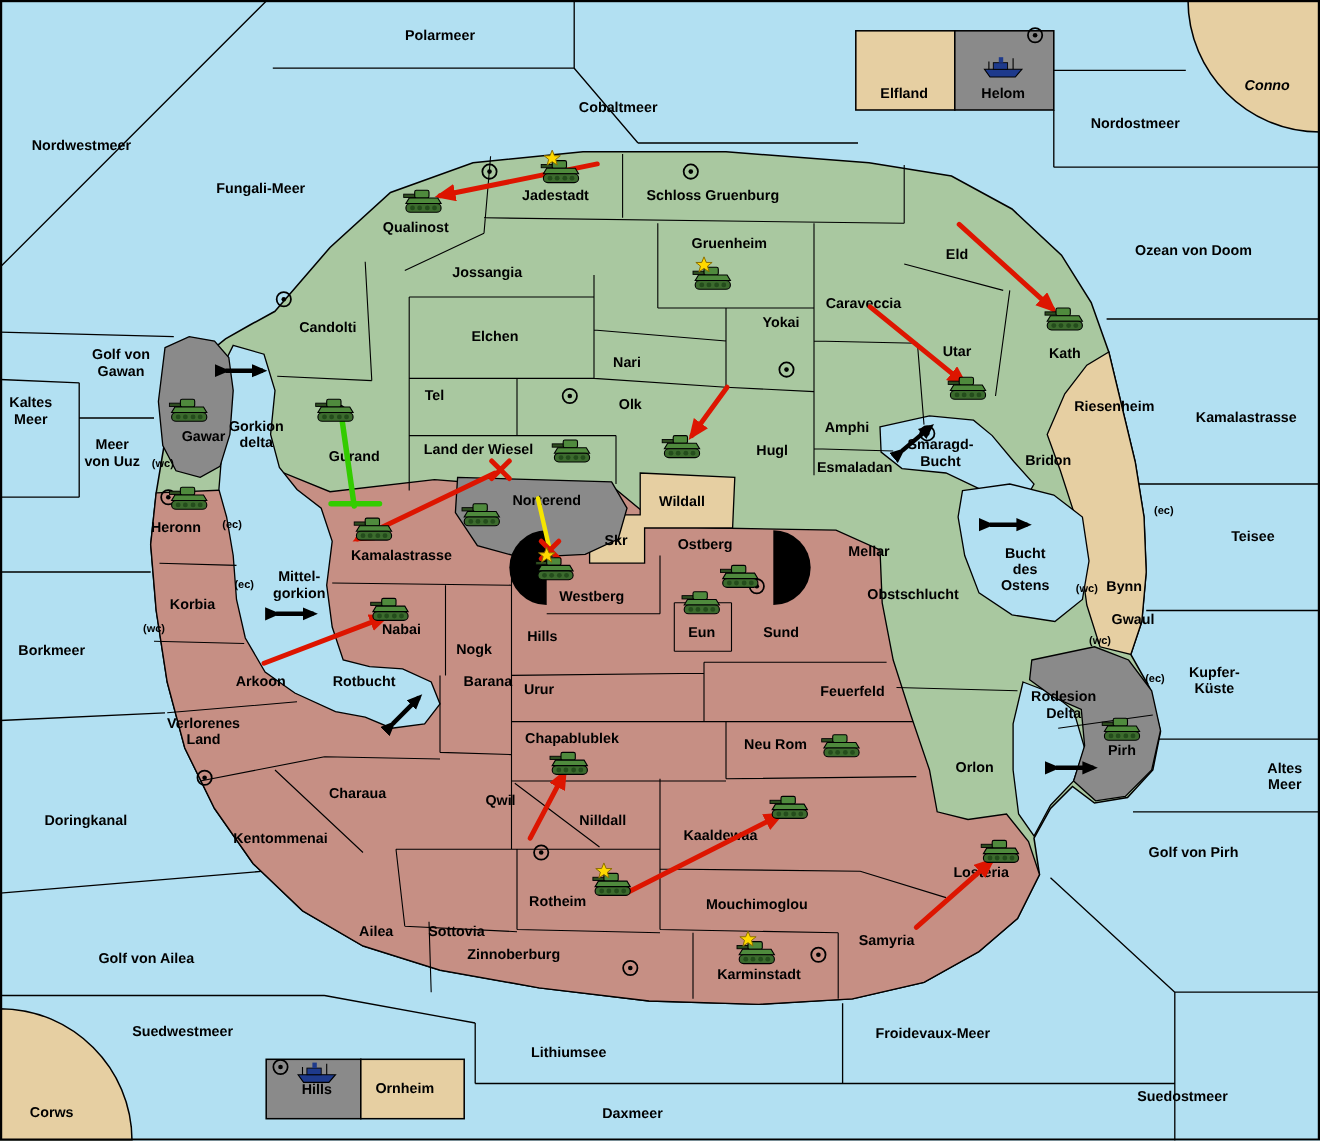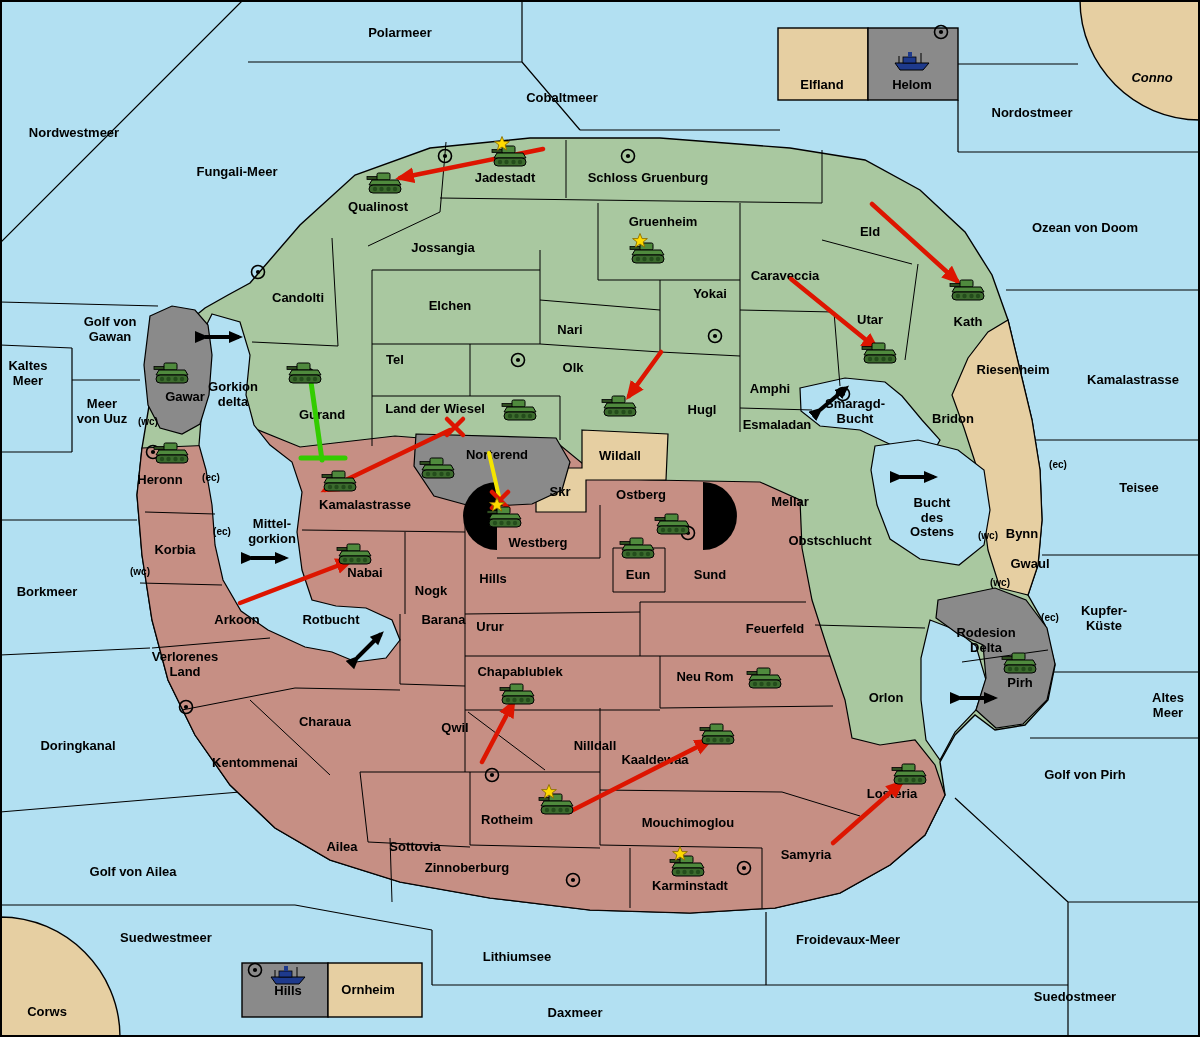--- a/index.html
+++ b/index.html
@@ -116,21 +116,21 @@
       <div class="label sea" style="left: 1139px; top: 488px;">Teisee</div>
       <div class="label sea" style="left: 932px; top: 518px;">Bucht
 des
 Ostens</div>
       <div class="label sea" style="left: 272px; top: 532px;">Mittel-
 gorkion</div>
       <div class="label sea" style="left: 47px; top: 592px;">Borkmeer</div>
       <div class="label sea" style="left: 1104px; top: 619px;">Kupfer-
 Küste</div>
       <div class="label sea" style="left: 331px; top: 620px;">Rotbucht</div>
-      <div class="label sea" style="left: 967px; top: 641px; margin-left: 19px;">Rodesion
+      <div class="label sea" style="left: 967px; top: 641px;">Rodesion
 Delta</div>
       <div class="label sea" style="left: 1168px; top: 706px;">Altes
 Meer</div>
       <div class="label sea" style="left: 78px; top: 746px;">Doringkanal</div>
       <div class="label sea" style="left: 1085px; top: 775px;">Golf von Pirh</div>
       <div class="label sea" style="left: 133px; top: 872px;">Golf von Ailea</div>
       <div class="label sea" style="left: 166px; top: 938px;">Suedwestmeer</div>
       <div class="label sea" style="left: 848px; top: 940px;">Froidevaux-Meer</div>
       <div class="label sea" style="left: 517px; top: 957px;">Lithiumsee</div>
       <div class="label sea" style="left: 575px; top: 1013px;">Daxmeer</div>
@@ -181,21 +181,21 @@
       <div class="label territory" style="left: 775px; top: 629px;">Feuerfeld</div>
       <div class="label territory" style="left: 428px; top: 620px; padding-left: 31px;">Barana</div>
       <div class="label territory" style="left: 185px; top: 665px;">Verlorenes
 Land</div>
       <div class="label territory" style="left: 520px; top: 672px;">Chapablublek</div>
       <div class="label territory" style="left: 705px; top: 677px;">Neu Rom</div>
       <div class="label territory" style="left: 1020px; top: 683px;">Pirh</div>
       <div class="label territory" style="left: 886px; top: 698px;">Orlon</div>
       <div class="label territory" style="left: 325px; top: 722px;">Charaua</div>
       <div class="label territory" style="left: 455px; top: 728px;">Qwil</div>
-      <div class="label territory" style="left: 589px; top: 746px; padding-left: 12px;">Nilldall</div>
+      <div class="label territory" style="left: 542px; top: 746px; padding-left: 12px;">Nilldall</div>
       <div class="label territory" style="left: 655px; top: 760px;">Kaaldewaa</div>
       <div class="label territory" style="left: 255px; top: 763px;">Kentommenai</div>
       <div class="label territory" style="left: 892px; top: 794px;">Losteria</div>
       <div class="label territory" style="left: 415px; top: 800px; margin-top: 47px;">Sottovia</div>
       <div class="label territory" style="left: 507px; top: 820px;">Rotheim</div>
       <div class="label territory" style="left: 688px; top: 823px;">Mouchimoglou</div>
       <div class="label territory" style="left: 342px; top: 847px;">Ailea</div>
       <div class="label territory" style="left: 806px; top: 855px;">Samyria</div>
       <div class="label territory" style="left: 443px; top: 868px; margin-left: 24px;">Zinnoberburg</div>
       <div class="label territory" style="left: 690px; top: 886px;">Karminstadt</div>

